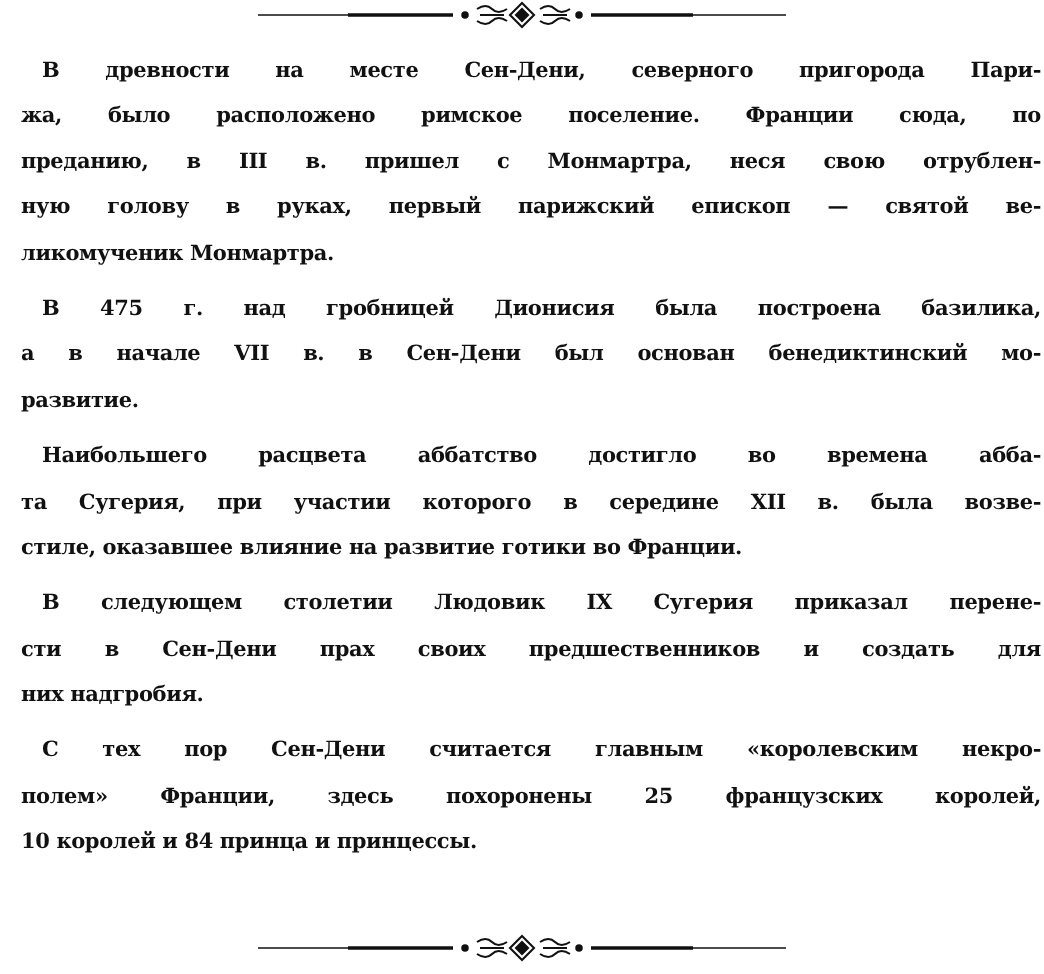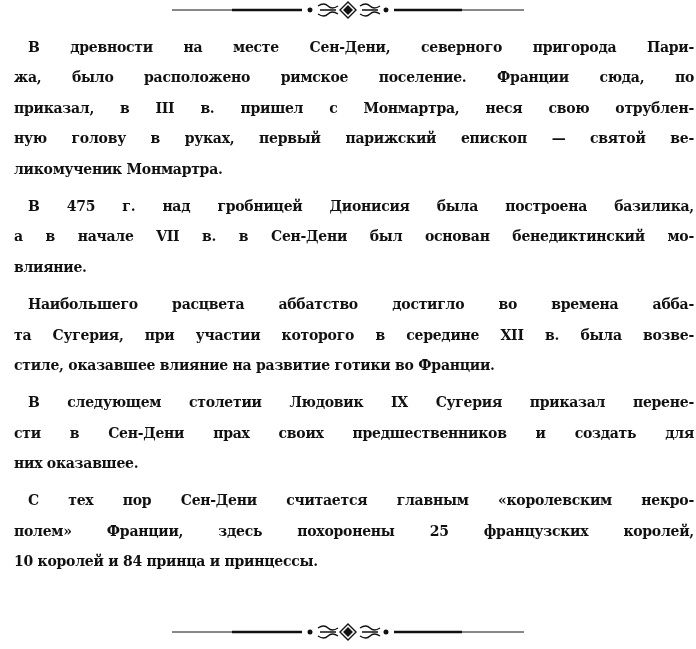--- a/index.html
+++ b/index.html
@@ -29,41 +29,41 @@
     <circle cx="214" cy="10" r="1.8" fill="#111"></circle>
     <line x1="222" y1="10" x2="290" y2="10" stroke-width="2.4"></line>
     <line x1="222" y1="10" x2="352" y2="10" stroke-width="1"></line>
   </g>
 </svg>
 
 <div class="text">
   <div>
     <span class="line just" style="padding-left:14px;">В древности на месте Сен-Дени, северного пригорода Пари-</span>
     <span class="line just">жа, было расположено римское поселение. Франции сюда, по</span>
-    <span class="line just">приказал, в III в. пришел с Монмартра, неся свою отрублен-</span>
+    <span class="line just">преданию, в III в. пришел с Монмартра, неся свою отрублен-</span>
     <span class="line just">ную голову в руках, первый парижский епископ — святой ве-</span>
     <span class="line">ликомученик Монмартра.</span>
   </div>
   <div class="para-gap"></div>
   <div>
     <span class="line just" style="padding-left:14px;">В 475 г. над гробницей Дионисия была построена базилика,</span>
     <span class="line just">а в начале VII в. в Сен-Дени был основан бенедиктинский мо-</span>
-    <span class="line">влияние.</span>
+    <span class="line">развитие.</span>
   </div>
   <div class="para-gap"></div>
   <div>
     <span class="line just" style="padding-left:14px;">Наибольшего расцвета аббатство достигло во времена абба-</span>
     <span class="line just">та Сугерия, при участии которого в середине XII в. была возве-</span>
     <span class="line">стиле, оказавшее влияние на развитие готики во Франции.</span>
   </div>
   <div class="para-gap"></div>
   <div>
     <span class="line just" style="padding-left:14px;">В следующем столетии Людовик IX Сугерия приказал перене-</span>
     <span class="line just">сти в Сен-Дени прах своих предшественников и создать для</span>
-    <span class="line">них оказавшее.</span>
+    <span class="line">них надгробия.</span>
   </div>
   <div class="para-gap"></div>
   <div>
     <span class="line just" style="padding-left:14px;">С тех пор Сен-Дени считается главным «королевским некро-</span>
     <span class="line just">полем» Франции, здесь похоронены 25 французских королей,</span>
     <span class="line">10 королей и 84 принца и принцессы.</span>
   </div>
 </div>
 
 <svg class="divider bottom" viewBox="0 0 352 20">

